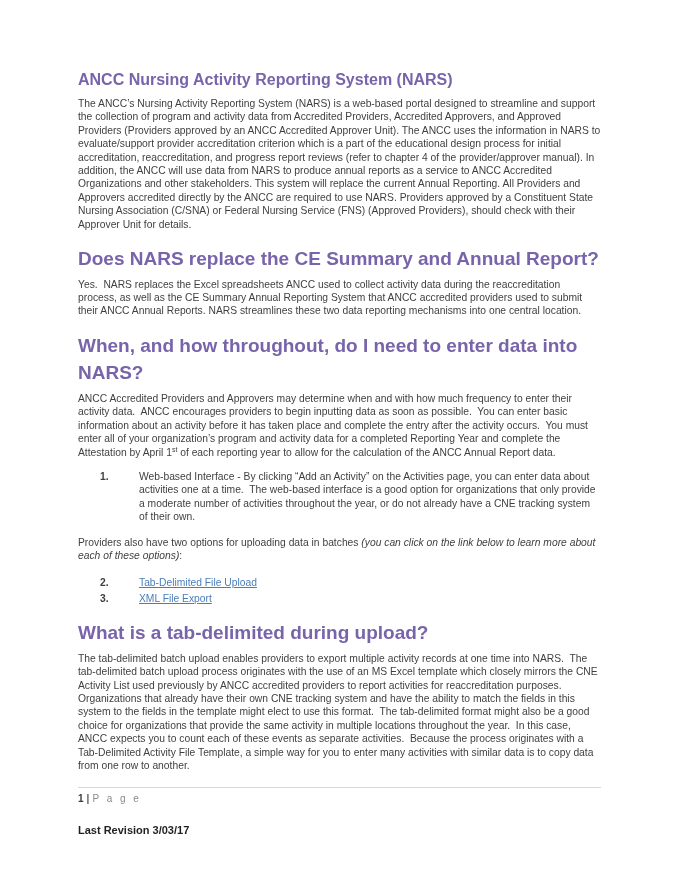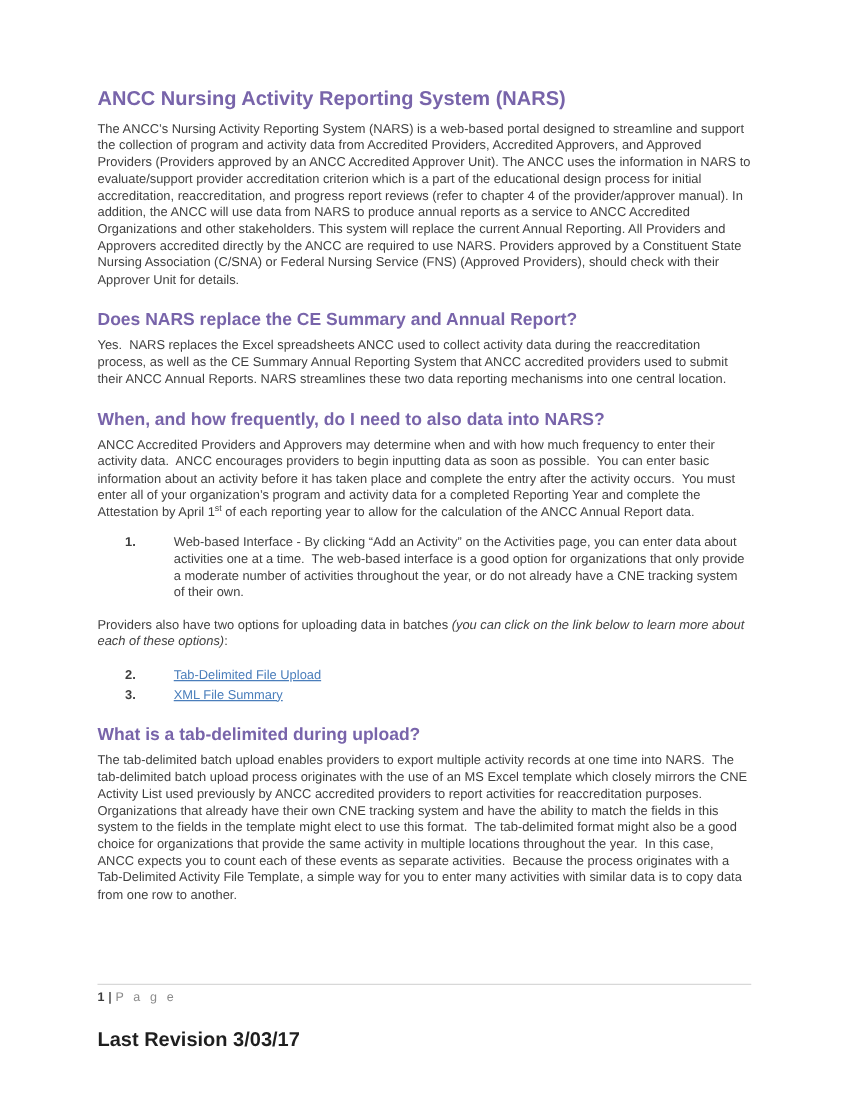--- a/index.html
+++ b/index.html
@@ -23,21 +23,21 @@
   }
   h1 {
     color: var(--heading);
     font-size: 16px;
     line-height: 1.25;
     font-weight: bold;
     margin: 0 0 7px 0;
   }
   h2 {
     color: var(--heading);
-    font-size: 14px;
+    font-size: 19px;
     line-height: 1.45;
     font-weight: bold;
     margin: 14px 0 5px 0;
   }
   p, .li {
     font-size: 10.3px;
     line-height: 13.4px;
     white-space: pre-wrap;
     margin: 0 0 11px 0;
   }
@@ -89,55 +89,55 @@
     margin: 0 3px;
   }
   .footer-line .pageword {
     letter-spacing: 2.5px;
     color: #8a8a8a;
   }
   .last-revision {
     position: absolute;
     left: 78px;
     top: 824px;
-    font-size: 16px;
+    font-size: 11px;
     font-weight: bold;
     color: #1f1f1f;
   }
 </style>
 </head>
 <body>
 
 <div class="page">
   <div class="content">
 
     <h1>ANCC Nursing Activity Reporting System (NARS)</h1>
     <p>The ANCC’s Nursing Activity Reporting System (NARS) is a web-based portal designed to streamline and support the collection of program and activity data from Accredited Providers, Accredited Approvers, and Approved Providers (Providers approved by an ANCC Accredited Approver Unit). The ANCC uses the information in NARS to evaluate/support provider accreditation criterion which is a part of the educational design process for initial accreditation, reaccreditation, and progress report reviews (refer to chapter 4 of the provider/approver manual). In addition, the ANCC will use data from NARS to produce annual reports as a service to ANCC Accredited Organizations and other stakeholders. This system will replace the current Annual Reporting. All Providers and Approvers accredited directly by the ANCC are required to use NARS. Providers approved by a Constituent State Nursing Association (C/SNA) or Federal Nursing Service (FNS) (Approved Providers), should check with their Approver Unit for details.</p>
 
     <h2>Does NARS replace the CE Summary and Annual Report?</h2>
     <p>Yes.  NARS replaces the Excel spreadsheets ANCC used to collect activity data during the reaccreditation process, as well as the CE Summary Annual Reporting System that ANCC accredited providers used to submit their ANCC Annual Reports. NARS streamlines these two data reporting mechanisms into one central location.</p>
 
-    <h2>When, and how frequently, do I need to also data into NARS?</h2>
+    <h2>When, and how throughout, do I need to enter data into NARS?</h2>
     <p><span>ANCC Accredited Providers and Approvers may determine when and with how much frequency to enter their activity data.  ANCC encourages providers to begin inputting data as soon as possible.  You can enter basic information about an activity before it has taken place and complete the entry after the activity occurs.  You must enter all of your organization’s program and activity data for a completed Reporting Year and complete the Attestation by April 1</span><sup>st</sup><span> of each reporting year to allow for the calculation of the ANCC Annual Report data.</span></p>
 
 
     <div class="li">
       <span class="num">1.</span>
       <span class="litext">Web-based Interface - By clicking “Add an Activity” on the Activities page, you can enter data about activities one at a time.  The web-based interface is a good option for organizations that only provide a moderate number of activities throughout the year, or do not already have a CNE tracking system of their own.</span>
     </div>
 
     <p class="batch-para"><span>Providers also have two options for uploading data in batches </span><em>(you can click on the link below to learn more about each of these options)</em><span>:</span></p>
 
     <div class="li li-gap">
       <span class="num">2.</span>
       <span class="litext"><a class="doclink">Tab-Delimited File Upload</a></span>
     </div>
     <div class="li">
       <span class="num">3.</span>
-      <span class="litext"><a class="doclink">XML File Summary</a></span>
+      <span class="litext"><a class="doclink">XML File Export</a></span>
     </div>
 
     <h2>What is a tab-delimited during upload?</h2>
     <p>The tab-delimited batch upload enables providers to export multiple activity records at one time into NARS.  The tab-delimited batch upload process originates with the use of an MS Excel template which closely mirrors the CNE Activity List used previously by ANCC accredited providers to report activities for reaccreditation purposes. Organizations that already have their own CNE tracking system and have the ability to match the fields in this system to the fields in the template might elect to use this format.  The tab-delimited format might also be a good choice for organizations that provide the same activity in multiple locations throughout the year.  In this case, ANCC expects you to count each of these events as separate activities.  Because the process originates with a Tab-Delimited Activity File Template, a simple way for you to enter many activities with similar data is to copy data from one row to another.</p>
 
   </div>
 
   <div class="footer-rule"></div>
   <div class="footer-line"><span class="pagenum">1</span><span class="pipe">|</span><span class="pageword">P a g e</span></div>
   <div class="last-revision">Last Revision 3/03/17</div>

